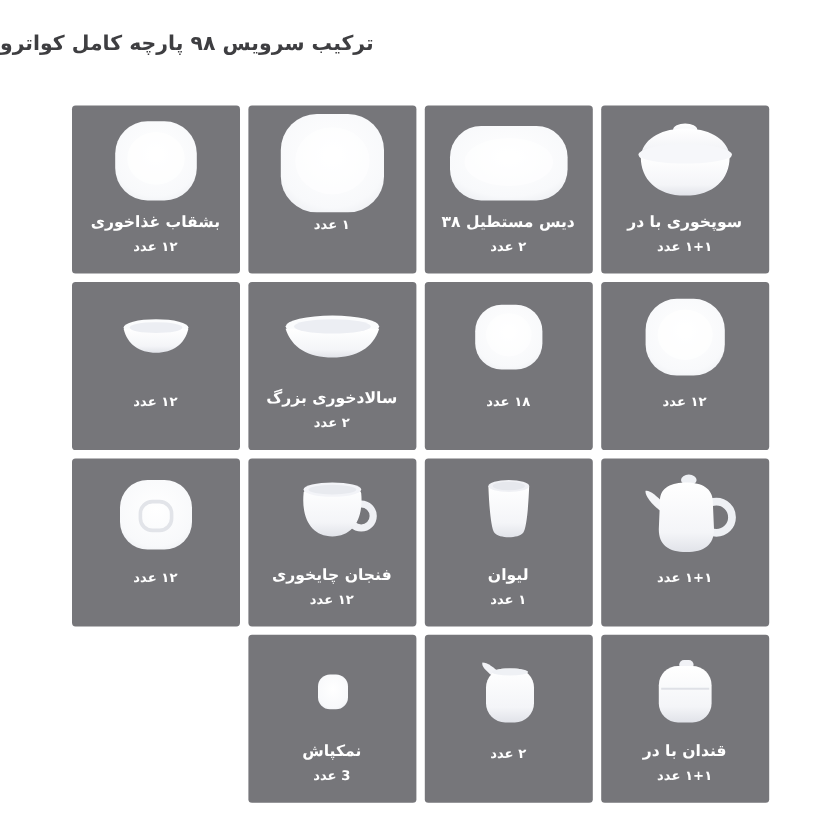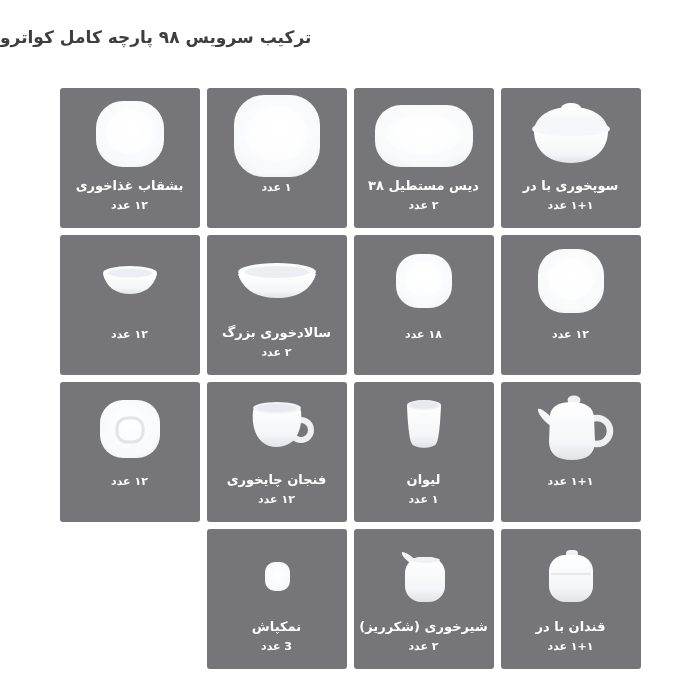--- a/index.html
+++ b/index.html
@@ -200,21 +200,20 @@
   </div>
 
   <div class="card">
     <div class="art">
       <svg width="140" height="82" viewBox="0 0 140 82">
         <path d="M56,27 C51,23 47,19 48,16 C52,16 58,20 62,25 Z" fill="#f2f3f7"></path>
         <rect x="51" y="21" width="40" height="45" rx="16" fill="url(#gv)"></rect>
         <ellipse cx="71" cy="24" rx="15" ry="3" fill="#eff1f5"></ellipse>
       </svg>
     </div>
-    <div class="iname">شیرخوری (شکرریز)</div>
     <div class="icount">۲ عدد</div>
   </div>
 
   <div class="card">
     <div class="art">
       <svg width="140" height="82" viewBox="0 0 140 82">
         <rect x="65" y="14" width="12" height="8" rx="4" fill="#f1f2f6"></rect>
         <rect x="48" y="19" width="44" height="47" rx="16" fill="url(#gv)"></rect>
         <path d="M50 38 L90 38" stroke="#dfe1e7" stroke-width="1.6"></path>
       </svg>

